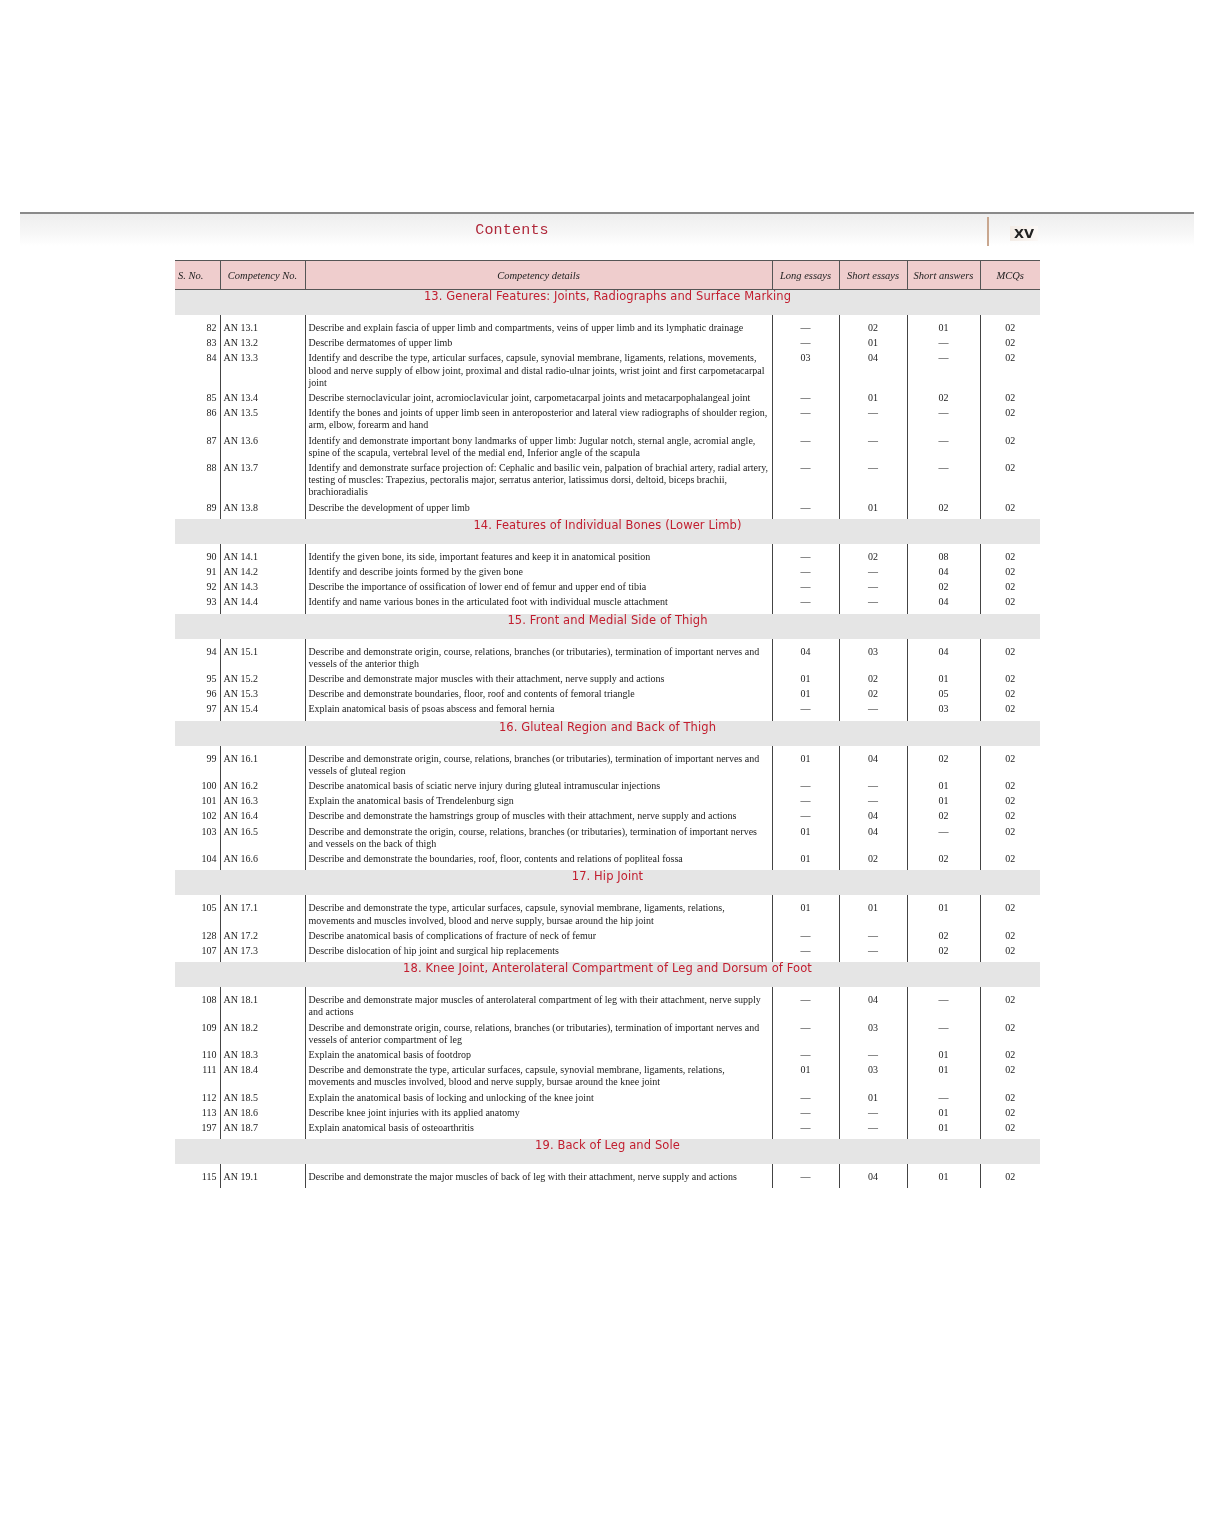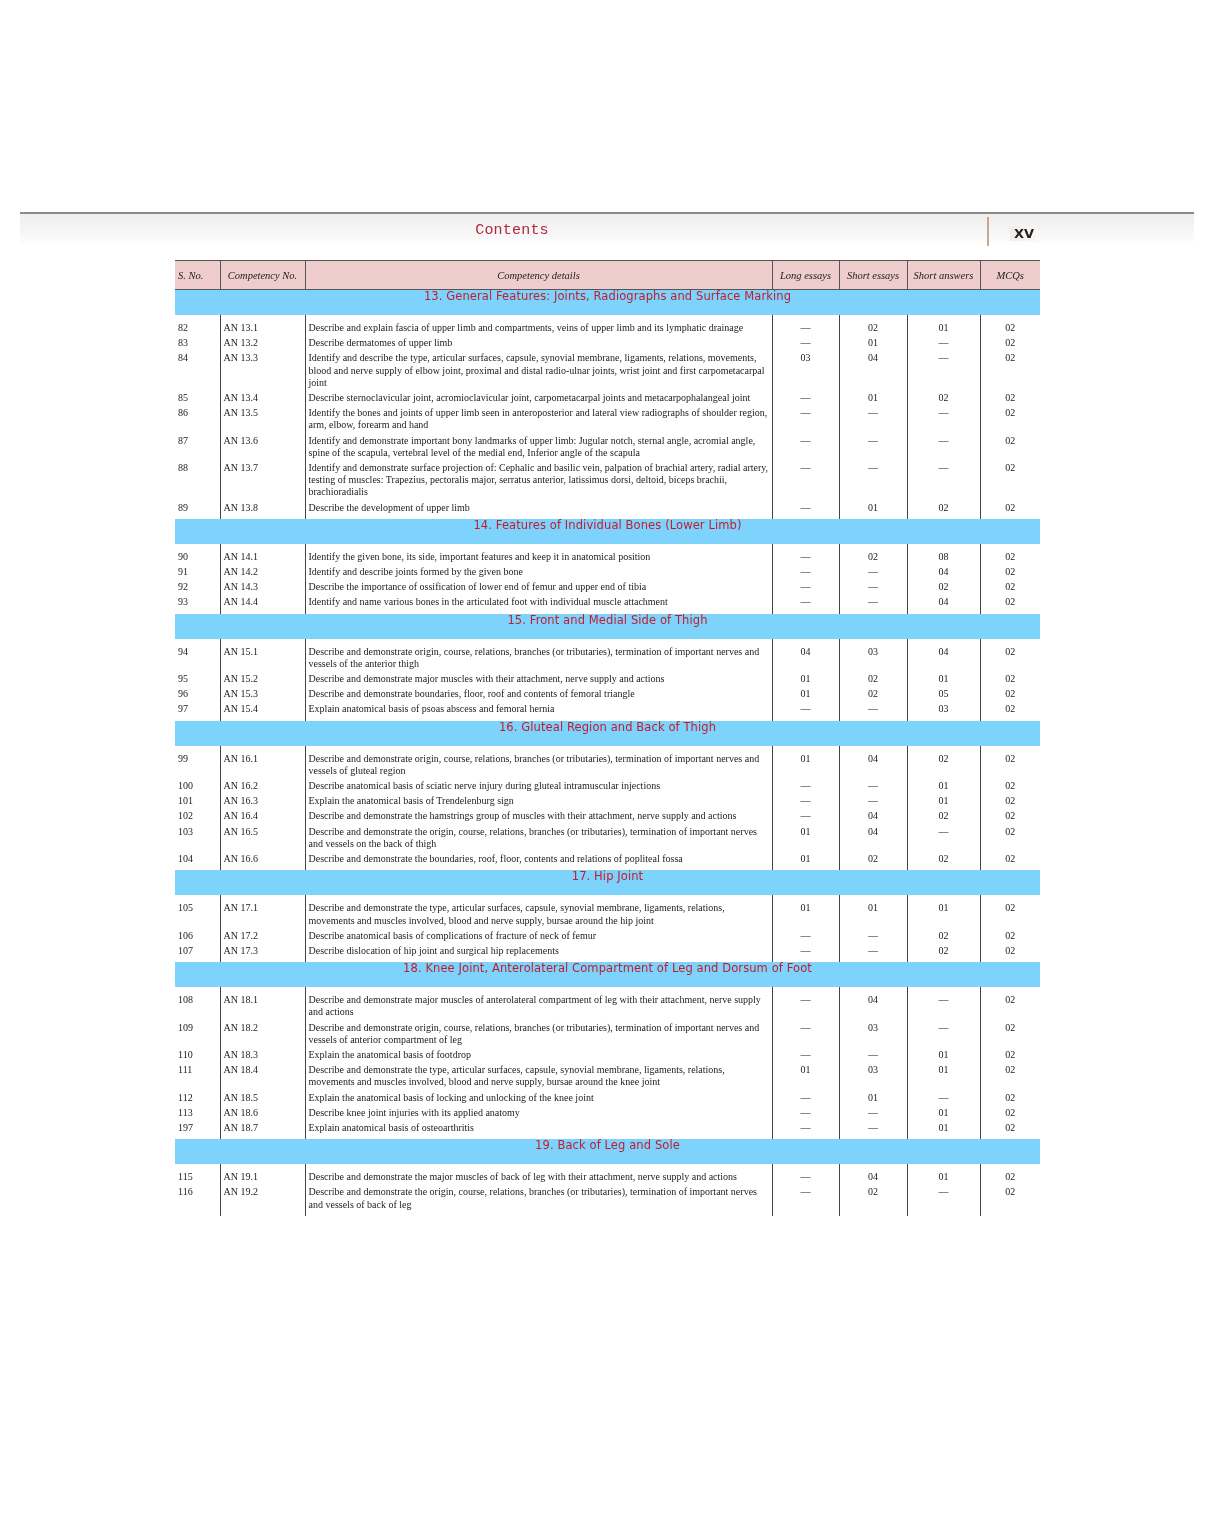--- a/index.html
+++ b/index.html
@@ -17,25 +17,25 @@
   .rh-shade { position:absolute; left:970px; top:214px; width:224px; height:30px;
          background:linear-gradient(to bottom, #efe2d8, #fbf7f4); }
 
   table.ct { position:absolute; left:175px; top:260px; width:865px; border-collapse:collapse; table-layout:fixed; }
   table.ct col.c1 { width:45px; } table.ct col.c2 { width:85px; } table.ct col.c3 { width:467px; }
   table.ct col.c4 { width:67px; } table.ct col.c5 { width:68px; } table.ct col.c6 { width:73px; } table.ct col.c7 { width:60px; }
   thead tr { background:#efcdcd; border-top:1.5px solid #555; border-bottom:1.5px solid #555; }
   thead th { font-weight:normal; font-style:italic; font-size:10.5px; height:28px; padding:0 2px;
          border-left:1px solid #555; color:#222; white-space:nowrap; }
   thead th:first-child { border-left:none; text-align:left; padding-left:3px; }
-  tr.section td { background:#7dd3fc; text-align:center; font-family:"DejaVu Sans", sans-serif;
+  tr.section td { background:#e5e5e5; text-align:center; font-family:"DejaVu Sans", sans-serif;
          font-size:11.5px; color:#c21d2e; height:25px; padding:0; letter-spacing:0.1px; }
   tr.gap td { height:6px; padding:0; }
   tbody td { font-size:10px; line-height:12.2px; vertical-align:top; padding:0 3px; }
-  tbody td.sno { text-align:left; }
+  tbody td.sno { text-align:right; }
   tbody td.bl { border-left:1px solid #444; }
   tbody td.num { text-align:center; }
   tbody tr.row td { padding-top:1px; padding-bottom:2px; }
 </style>
 </head>
 <body>
 
 <div class="rh-shade"></div>
 <div class="running-head">
   <div class="title">Contents</div>
@@ -362,21 +362,21 @@
       <tr class="row">
         <td class="sno">105</td>
         <td class="bl">AN 17.1</td>
         <td class="bl">Describe and demonstrate the type, articular surfaces, capsule, synovial membrane, ligaments, relations, movements and muscles involved, blood and nerve supply, bursae around the hip joint</td>
         <td class="num bl">01</td>
         <td class="num bl">01</td>
         <td class="num bl">01</td>
         <td class="num bl">02</td>
       </tr>
       <tr class="row">
-        <td class="sno">106</td>
+        <td class="sno">128</td>
         <td class="bl">AN 17.2</td>
         <td class="bl">Describe anatomical basis of complications of fracture of neck of femur</td>
         <td class="num bl">—</td>
         <td class="num bl">—</td>
         <td class="num bl">02</td>
         <td class="num bl">02</td>
       </tr>
       <tr class="row">
         <td class="sno">107</td>
         <td class="bl">AN 17.3</td>
@@ -491,29 +491,20 @@
         <td class="bl"></td>
         <td class="bl"></td>
       </tr>
       <tr class="row">
         <td class="sno">115</td>
         <td class="bl">AN 19.1</td>
         <td class="bl">Describe and demonstrate the major muscles of back of leg with their attachment, nerve supply and actions</td>
         <td class="num bl">—</td>
         <td class="num bl">04</td>
         <td class="num bl">01</td>
-        <td class="num bl">02</td>
-      </tr>
-      <tr class="row">
-        <td class="sno">116</td>
-        <td class="bl">AN 19.2</td>
-        <td class="bl">Describe and demonstrate the origin, course, relations, branches (or tributaries), termination of important nerves and vessels of back of leg</td>
-        <td class="num bl">—</td>
-        <td class="num bl">02</td>
-        <td class="num bl">—</td>
         <td class="num bl">02</td>
       </tr>
       <tr class="gap">
         <td style="height: 3px;"></td>
         <td class="bl" style="height: 3px;"></td>
         <td class="bl" style="height: 3px;"></td>
         <td class="bl" style="height: 3px;"></td>
         <td class="bl" style="height: 3px;"></td>
         <td class="bl" style="height: 3px;"></td>
         <td class="bl" style="height: 3px;"></td>

